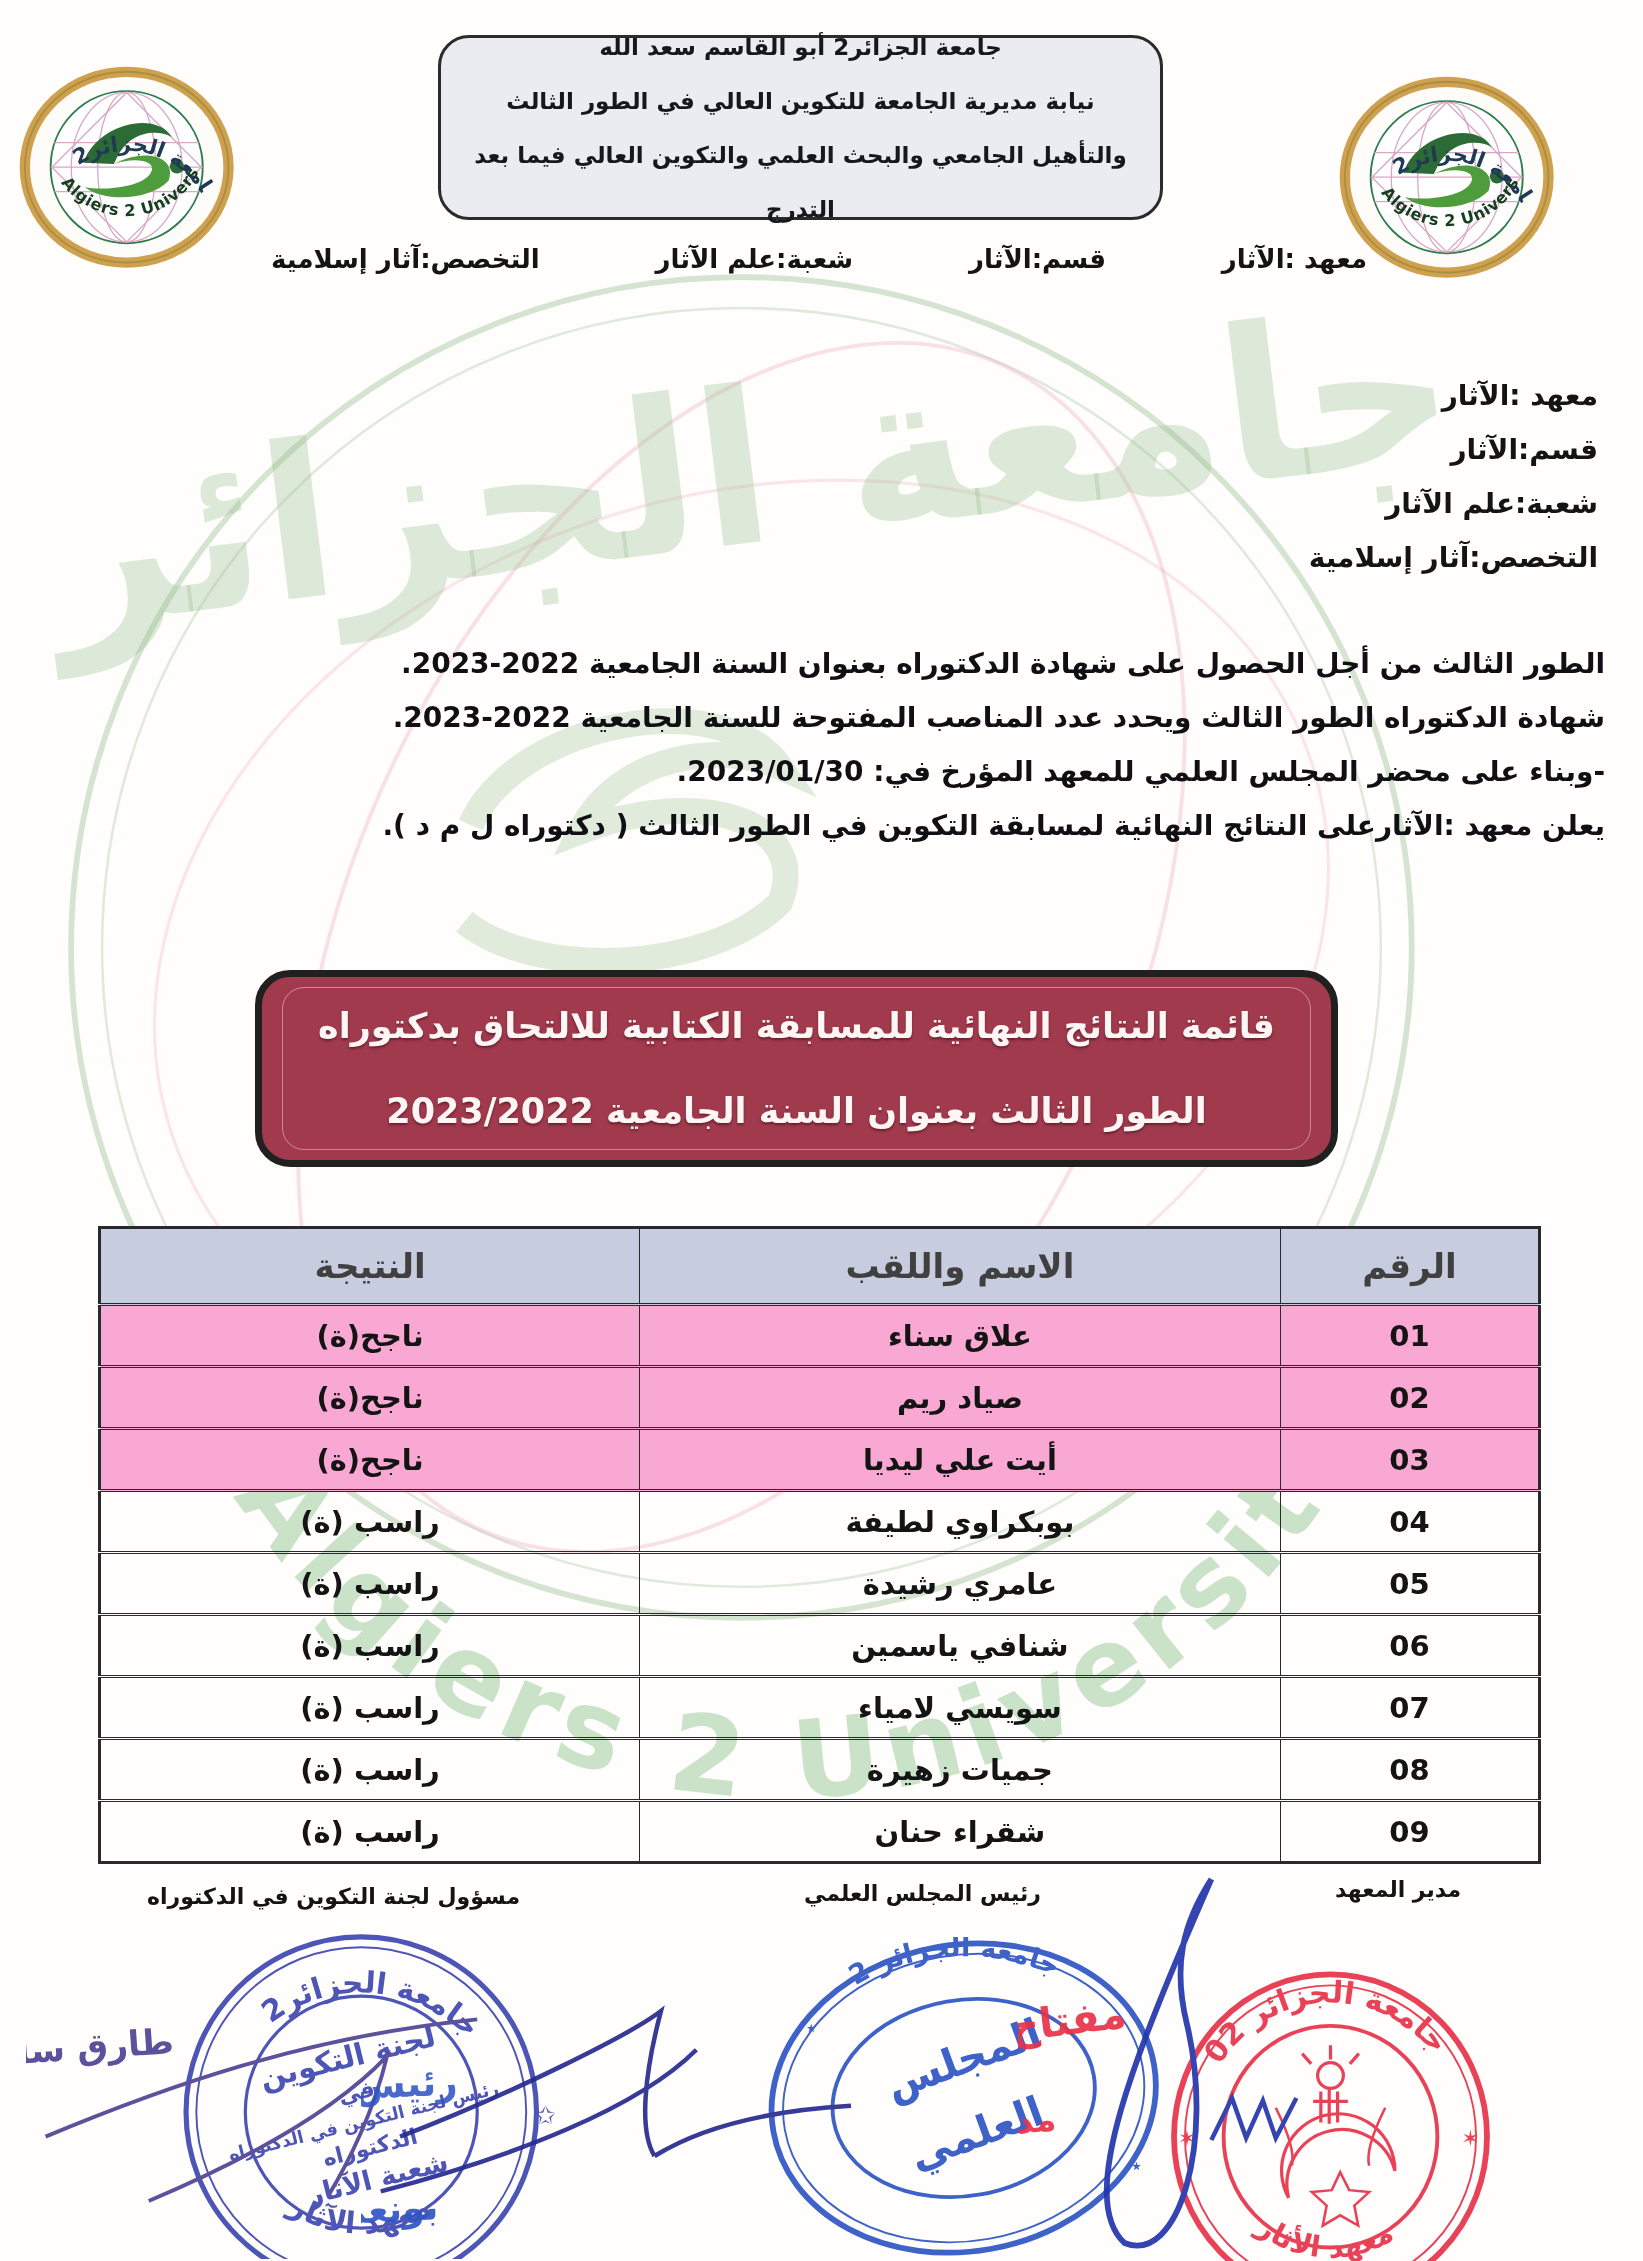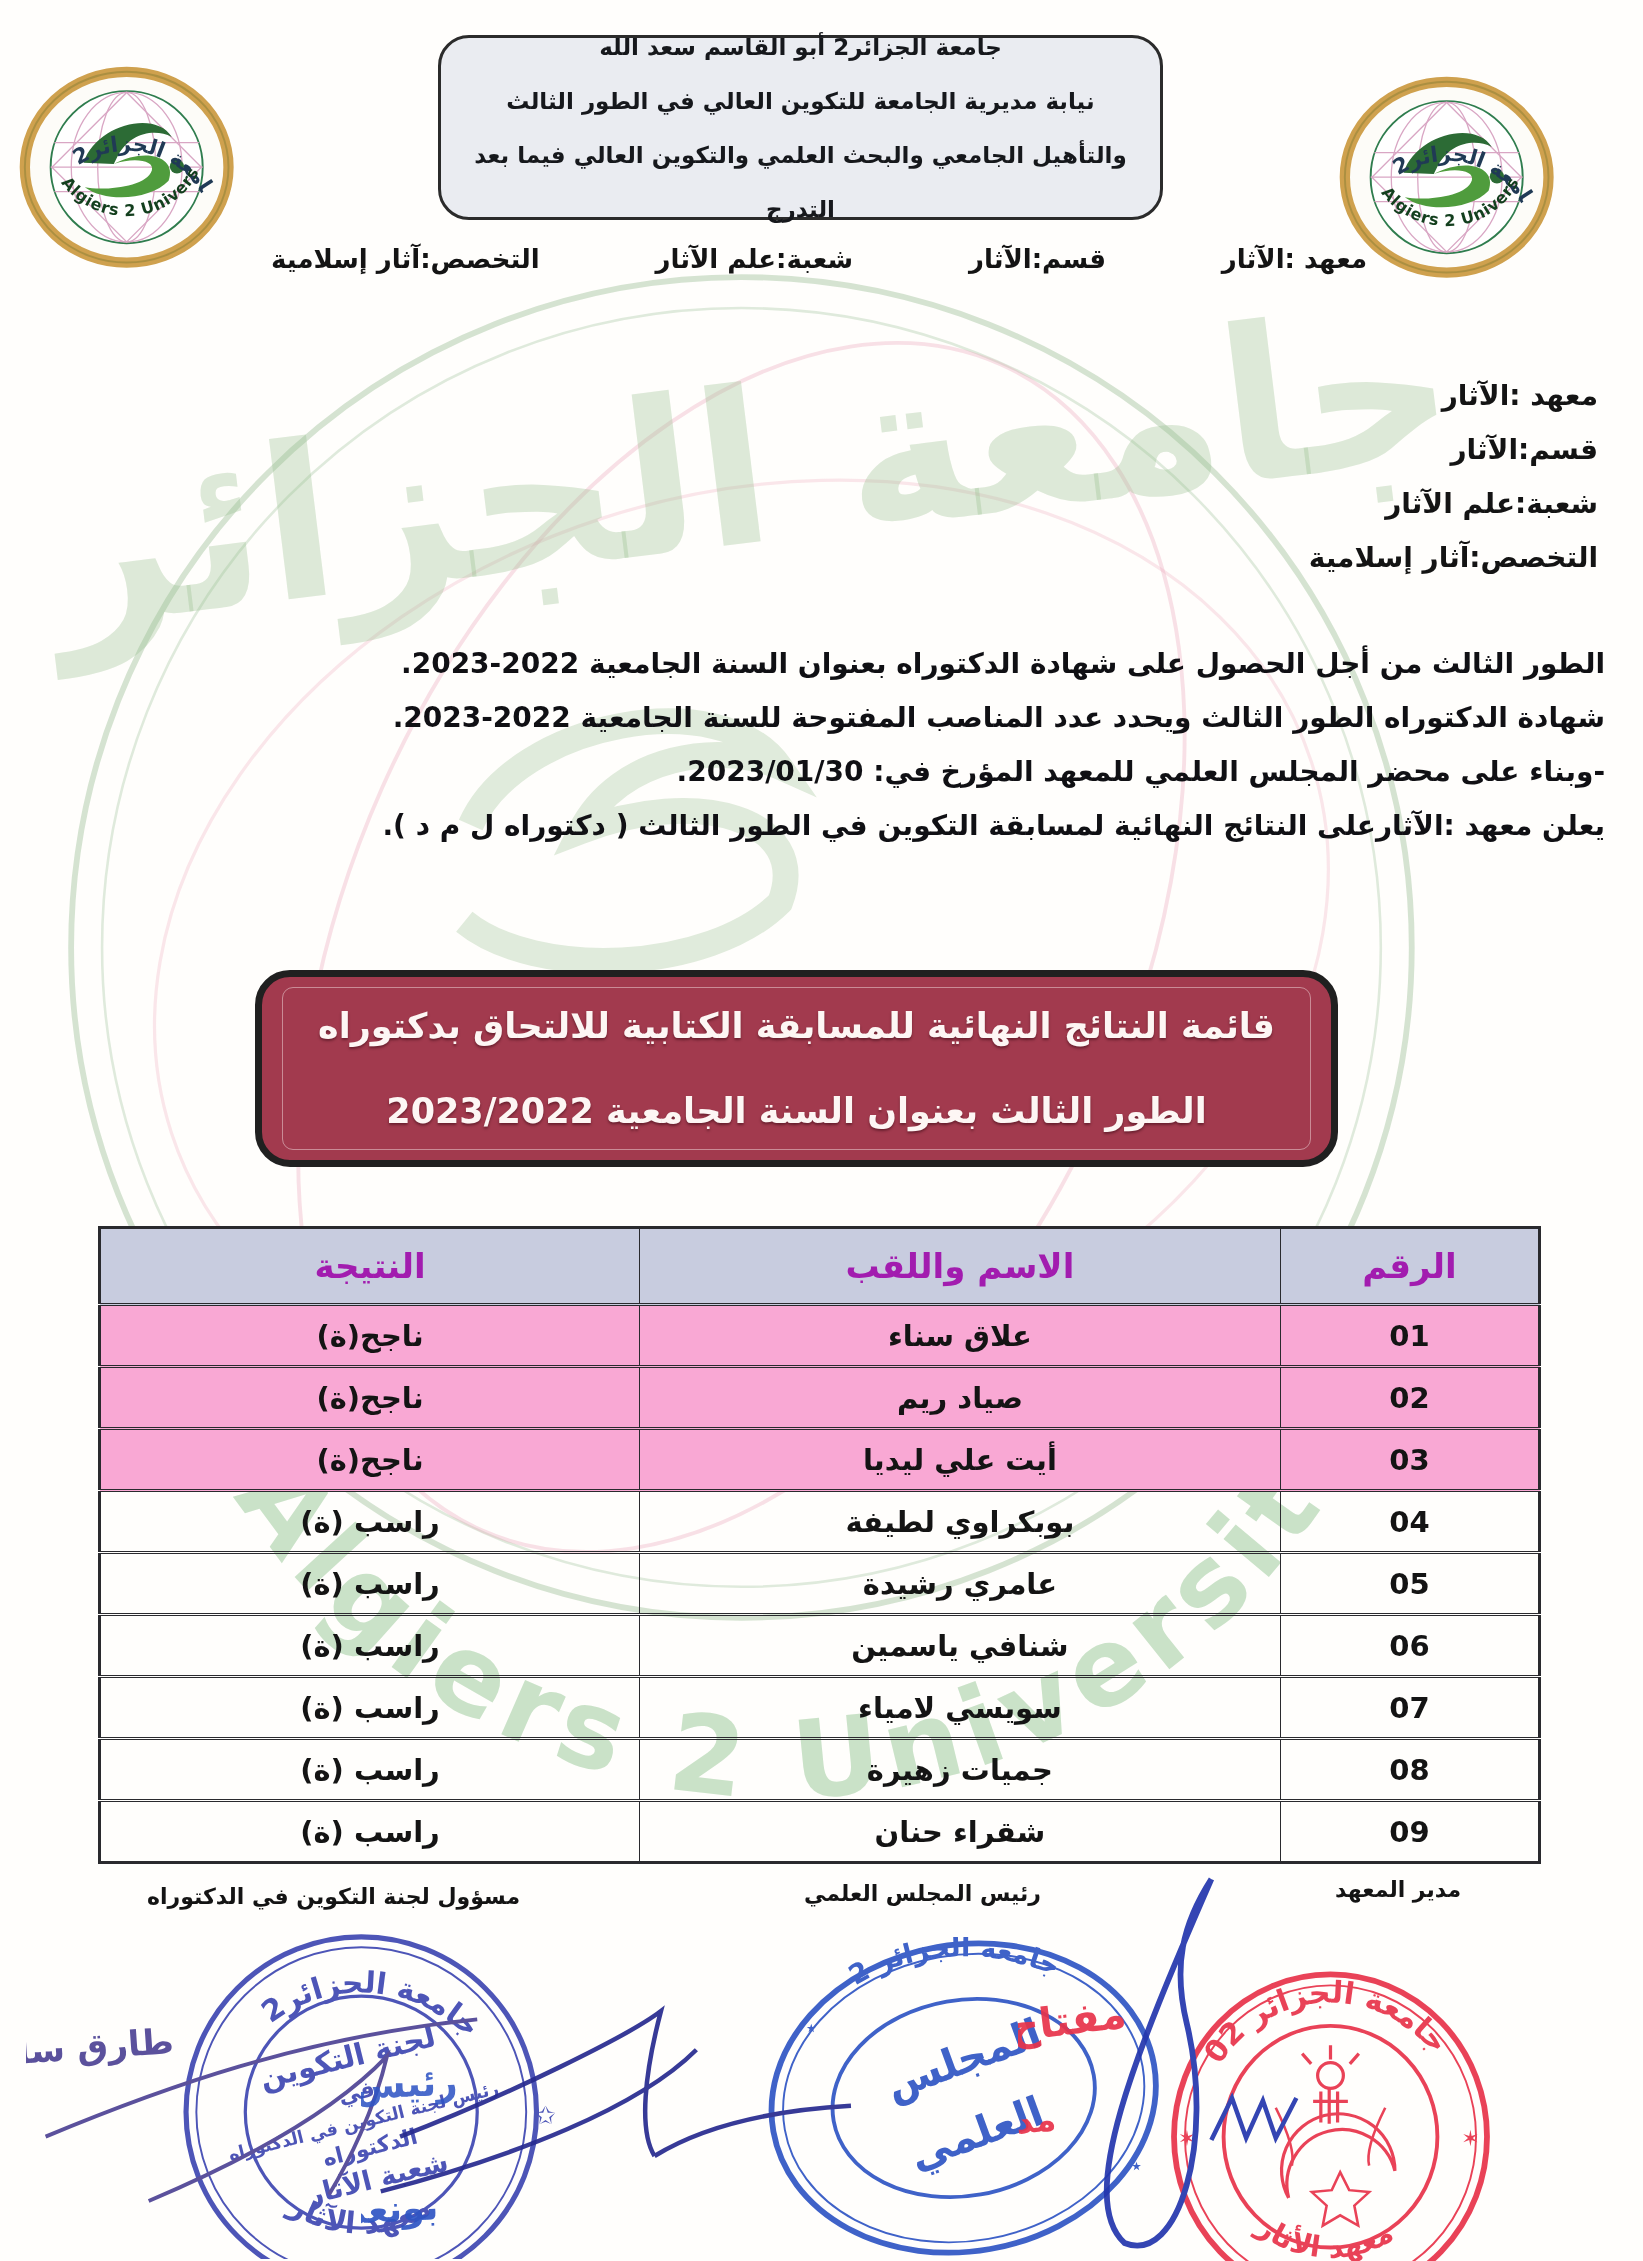--- a/index.html
+++ b/index.html
@@ -15,30 +15,30 @@
   
   .info-list{right:46px;top:369px;text-align:right;direction:rtl;font-weight:bold;
     font-size:28px;line-height:54px;}
   
   .preamble{right:39px;top:637px;width:1568px;direction:rtl;text-align:right;font-weight:bold;
     font-size:28px;line-height:54px;color:#101014;}
   
   .title-box{left:255px;top:970px;width:1083px;height:197px;background:#a23a4e;
     border:7px solid #202020;border-radius:35px;box-sizing:border-box;display:flex;
     align-items:center;justify-content:center;}
-  .title-inner{width:96%;height:88%;border:1.3px solid rgba(250,240,240,.45);border-radius:11px;
+  .title-inner{width:96%;height:88%;border:1.3px solid rgba(250,240,240,.45);border-radius:22px;
     display:flex;flex-direction:column;justify-content:center;text-align:center;direction:rtl;
     color:#fdf6f4;font-weight:bold;font-size:35px;line-height:85px;
     text-shadow:0 1.9px 2.6px rgba(40,0,10,.45);}
   
   .results-table{left:98px;top:1226px;width:1443px;border-collapse:collapse;direction:rtl;
     font-weight:bold;}
   .results-table th,.results-table td{border:1.9px solid #2a2a2e;text-align:center;}
   .results-table{border:3.9px solid #2a2a2e;}
-  .results-table th{height:72px;background:#c8ccdf;font-size:34px;color:#a21caf;}
+  .results-table th{height:72px;background:#c8ccdf;font-size:34px;color:#404040;}
   .results-table td{height:57px;font-size:29px;border-top:3.9px double #2a2a2e;}
   tr.row-pass td{background:#f9a8d4;}
   
   .sig-label{font-weight:bold;font-size:22px;direction:rtl;white-space:nowrap;margin-left:8px;}
   
   svg text{font-family:"DejaVu Sans",sans-serif;}
   .noselect{pointer-events:none;}
 </style>
 </head>
 <body>

